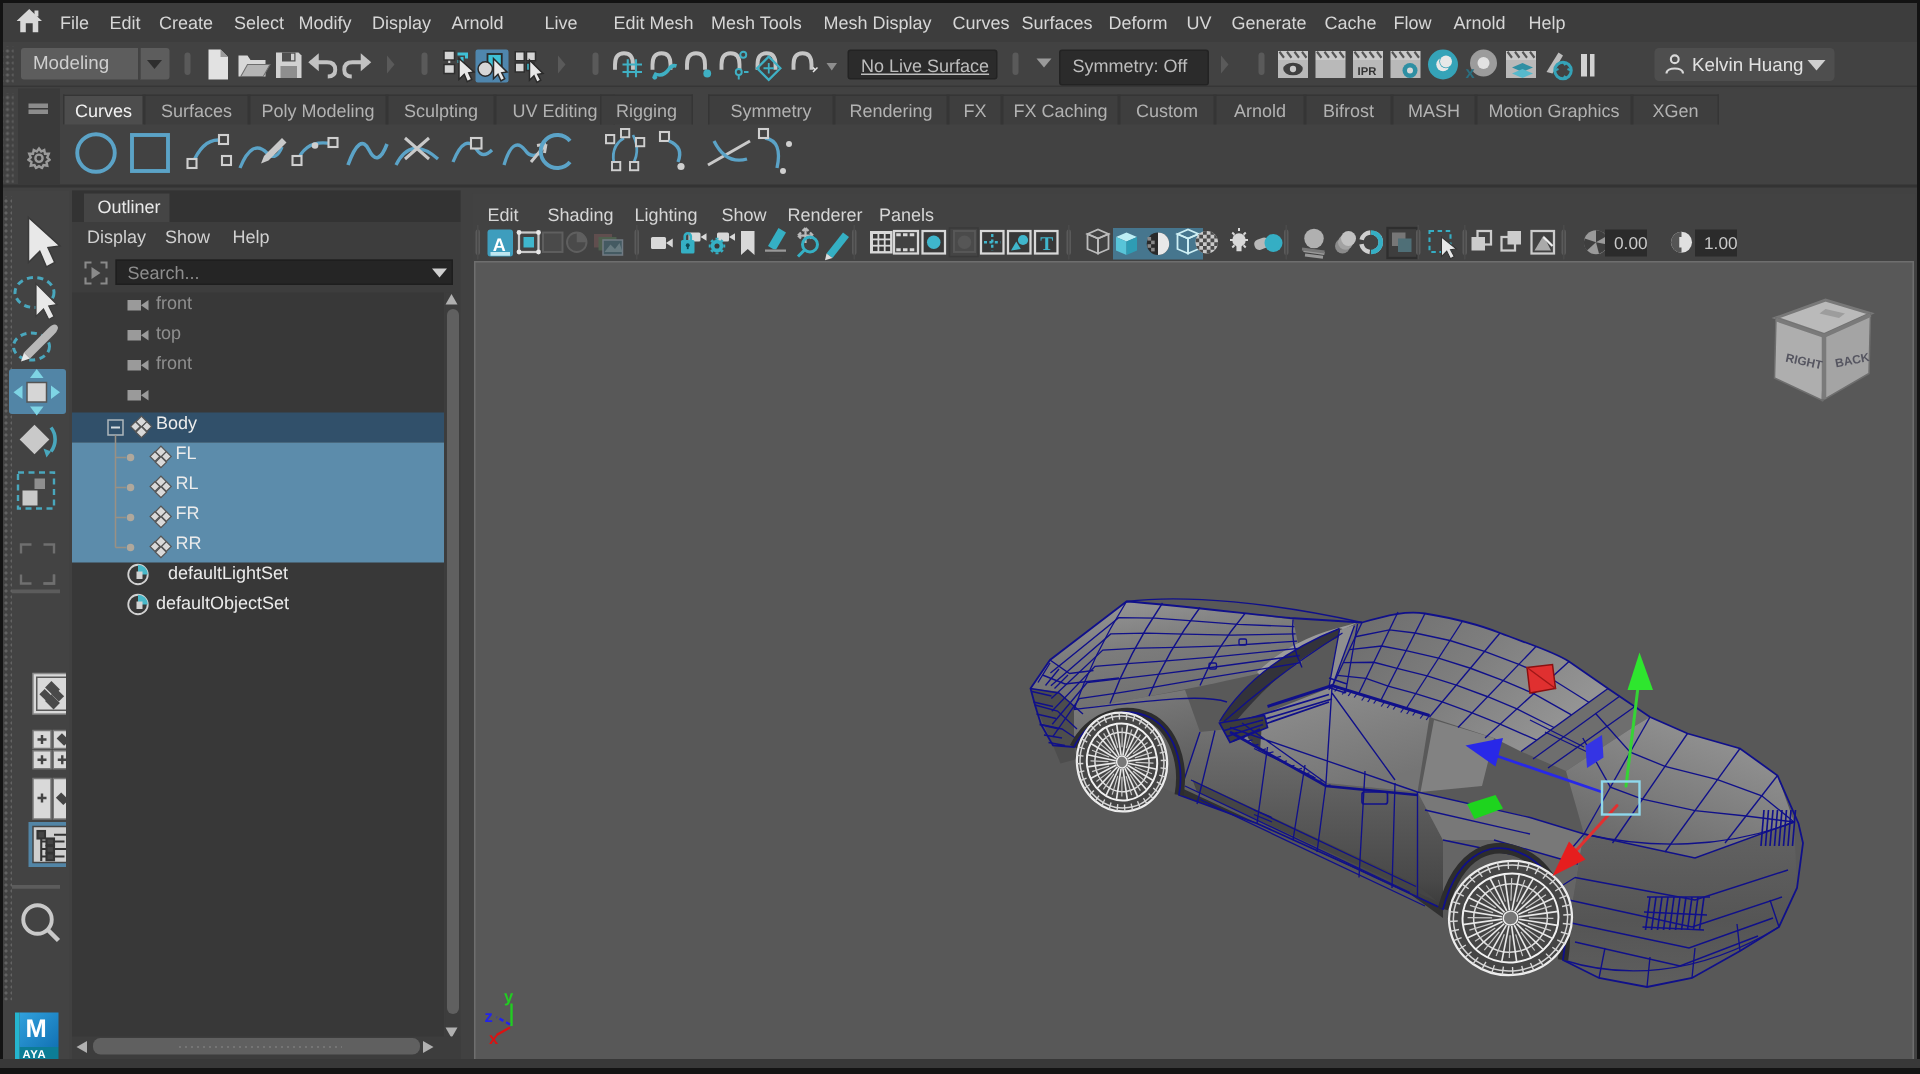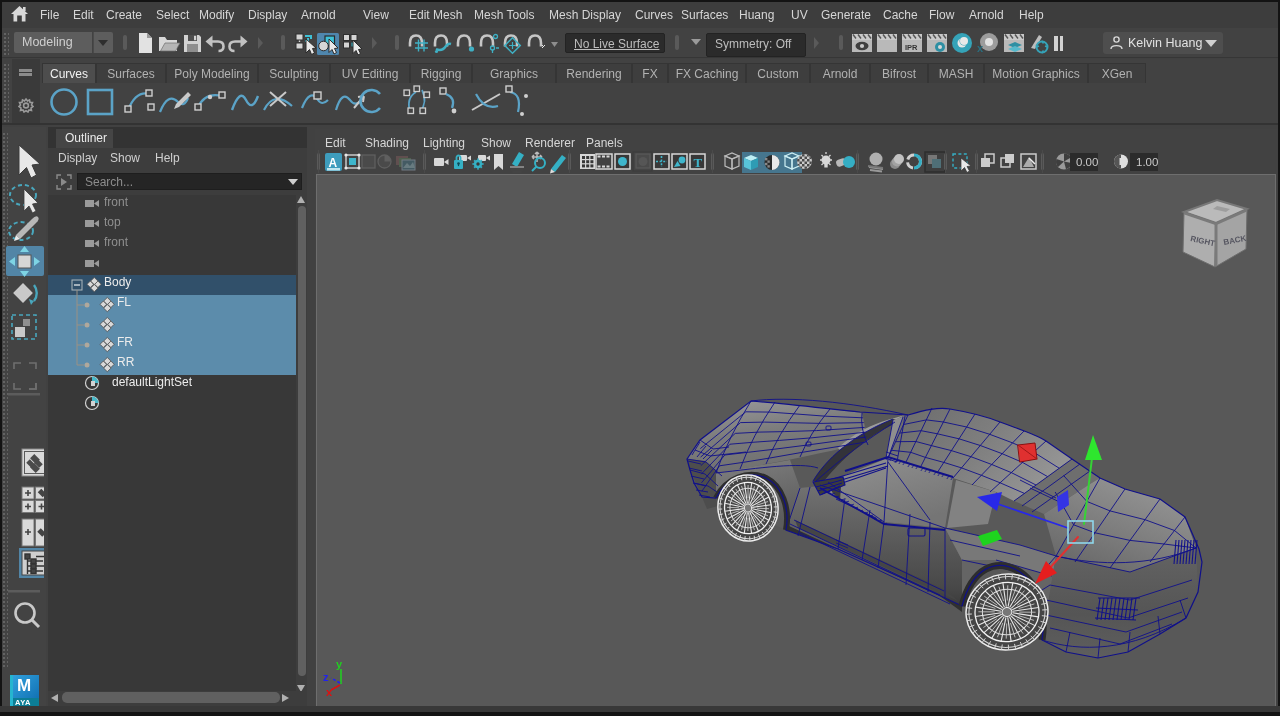--- a/index.html
+++ b/index.html
@@ -33,27 +33,27 @@
     <path d="M8.5 0 L17 8 L14.5 8 L14.5 15.5 L10.8 15.5 L10.8 9.5 L6.2 9.5 L6.2 15.5 L2.5 15.5 L2.5 8 L0 8 Z" fill="#d8d8d8"></path>
     <rect x="12" y="1" width="2.6" height="4" fill="#d8d8d8"></rect>
   </svg>
   <span style="left:40px">File</span>
   <span style="left:73px">Edit</span>
   <span style="left:106px">Create</span>
   <span style="left:156px">Select</span>
   <span style="left:199px">Modify</span>
   <span style="left:248px">Display</span>
   <span style="left:301px">Arnold</span>
-  <span style="left:363px">View</span>
+  <span style="left:363px">Live</span>
   <span style="left:409px">Edit Mesh</span>
   <span style="left:474px">Mesh Tools</span>
   <span style="left:549px">Mesh Display</span>
   <span style="left:635px">Curves</span>
   <span style="left:681px">Surfaces</span>
-  <span style="left:739px">Huang</span>
+  <span style="left:739px">Deform</span>
   <span style="left:791px">UV</span>
   <span style="left:821px">Generate</span>
   <span style="left:883px">Cache</span>
   <span style="left:929px">Flow</span>
   <span style="left:969px">Arnold</span>
   <span style="left:1019px">Help</span>
 </div>
 
 <div id="toolbar"></div>
 <div class="grip" style="left:2px;top:31px;height:25px"></div>
@@ -217,22 +217,22 @@
     <path d="M8 2 L9.5 4 L11.5 3 L12 5.5 L14.5 5.5 L13.5 8 L15 9.5 L13 11 L13.5 13.5 L11 13 L10 15 L8 13.8 L6 15 L5 13 L2.5 13.5 L3 11 L1 9.5 L2.5 8 L1.5 5.5 L4 5.5 L4.5 3 L6.5 4 Z" fill="none" stroke="#9a9a9a" stroke-width="1.6"></path>
     <circle cx="8" cy="8.5" r="2.4" fill="none" stroke="#9a9a9a" stroke-width="1.6"></circle>
   </svg>
 </div>
 <div id="shelftabs">
   <div class="tab active" style="left:42px;width:54px;">Curves</div>
   <div class="tab" style="left:96px;width:70px;">Surfaces</div>
   <div class="tab" style="left:166px;width:92px;">Poly Modeling</div>
   <div class="tab" style="left:258px;width:72px;">Sculpting</div>
   <div class="tab" style="left:330px;width:80px;">UV Editing</div>
-  <div class="tab" style="left:410px;width:62px;">Rigging</div>
-  <div class="tab" style="left:472px;width:84px;">Graphics</div>
+  <div class="tab" style="left:400px;width:62px;">Rigging</div>
+  <div class="tab" style="left:472px;width:84px;">Symmetry</div>
   <div class="tab" style="left:556px;width:76px;">Rendering</div>
   <div class="tab" style="left:632px;width:36px;text-align:center;">FX</div>
   <div class="tab" style="left:668px;width:78px;">FX Caching</div>
   <div class="tab" style="left:746px;width:64px;">Custom</div>
   <div class="tab" style="left:810px;width:60px;">Arnold</div>
   <div class="tab" style="left:870px;width:58px;">Bifrost</div>
   <div class="tab" style="left:928px;width:56px;">MASH</div>
   <div class="tab" style="left:984px;width:104px;">Motion Graphics</div>
   <div class="tab" style="left:1088px;width:58px;text-align:center;">XGen</div>
 </div>
@@ -447,28 +447,34 @@
         <span class="abs" style="left:56px">front</span>
       </div>
     <div class="abs" style="left:0;top:80px;width:248px;height:20px;background:#31506a;"></div>
     <div class="abs" style="left:0;top:100px;width:248px;height:80px;background:#5c8cab;"></div>
     <div class="orow" style="top:80px">
         <span class="abs" style="left:56px">Body</span>
       </div>
     <div class="orow" style="top:100px">
         <span class="abs" style="left:69px">FL</span>
       </div>
+    <div class="orow" style="top:120px">
+        <span class="abs" style="left:69px">RL</span>
+      </div>
     <div class="orow" style="top:140px">
         <span class="abs" style="left:69px">FR</span>
       </div>
     <div class="orow" style="top:160px">
         <span class="abs" style="left:69px">RR</span>
       </div>
     <div class="orow" style="top:180px">
         <span class="abs" style="left:64px">defaultLightSet</span>
+      </div>
+    <div class="orow" style="top:200px">
+        <span class="abs" style="left:56px">defaultObjectSet</span>
       </div>
     <svg class="abs" style="left:0;top:0" width="248" height="240" viewBox="0 0 248 240">
 
       <g fill="#9a9a9a">
         <g transform="translate(37,3)">
             <rect x="0" y="2" width="9" height="7"></rect>
             <path d="M9 5.5 L14 2 L14 9 Z"></path>
           </g>
         <g transform="translate(37,23)">
             <rect x="0" y="2" width="9" height="7"></rect>

